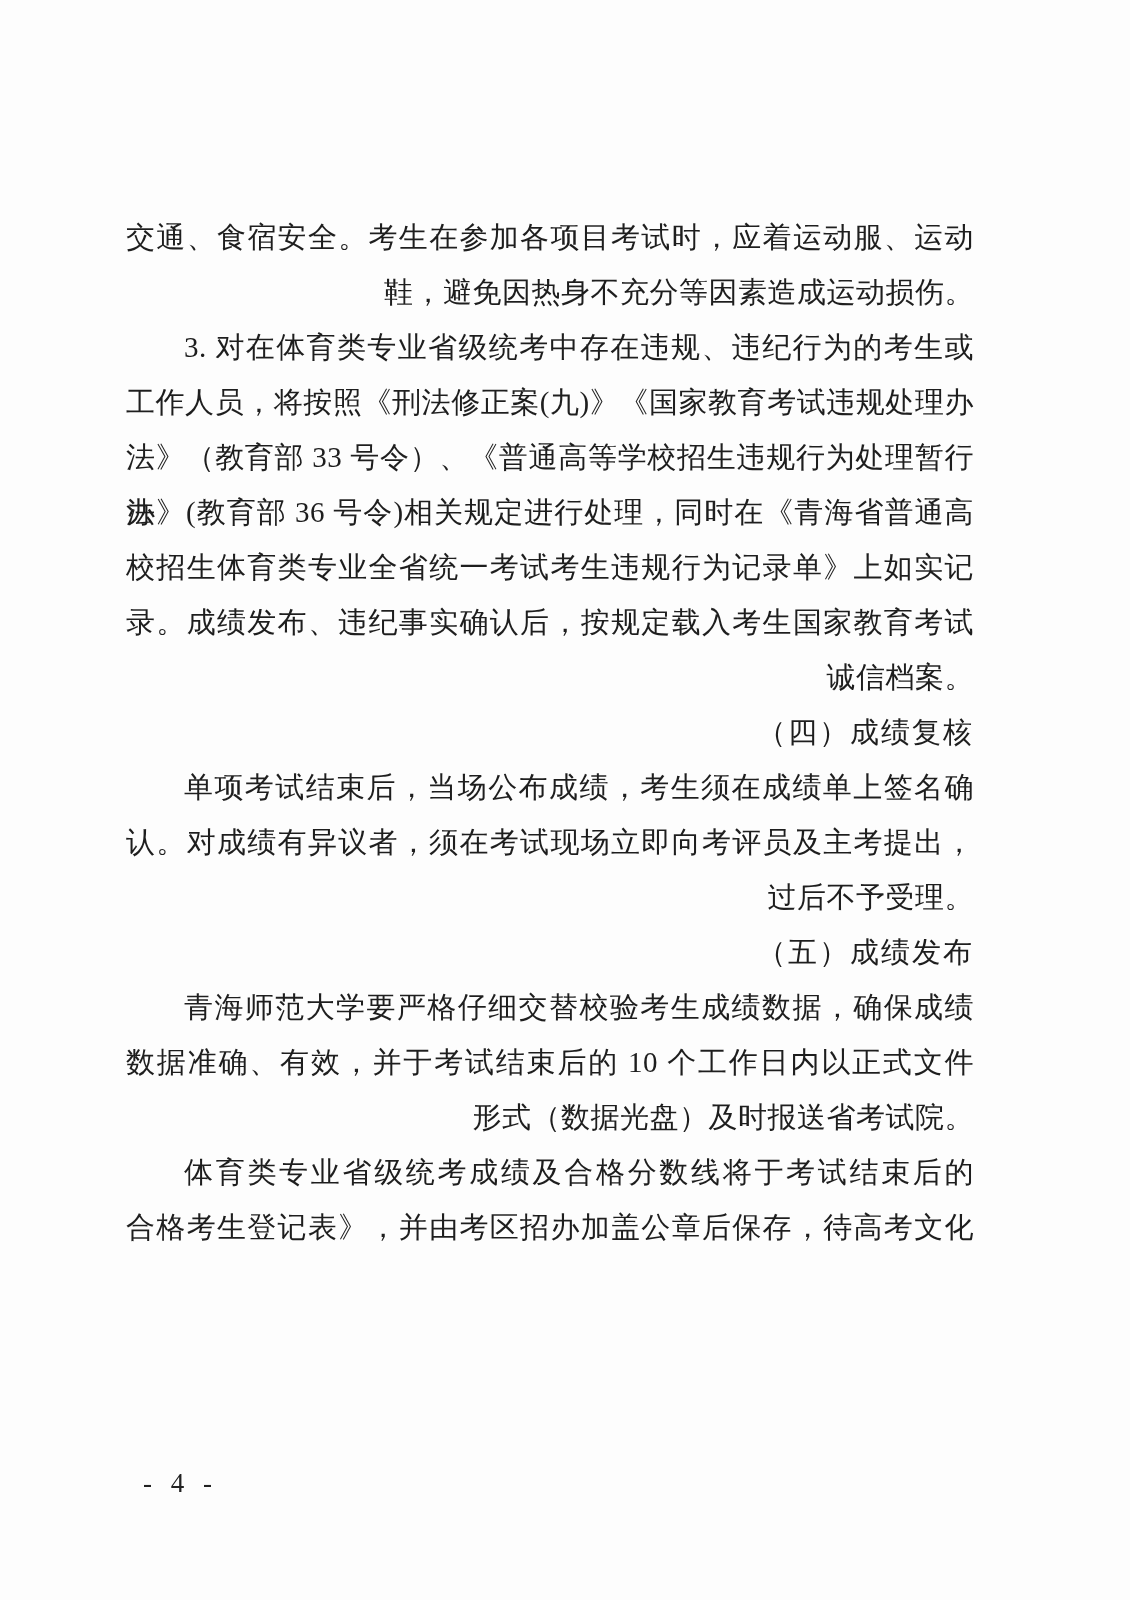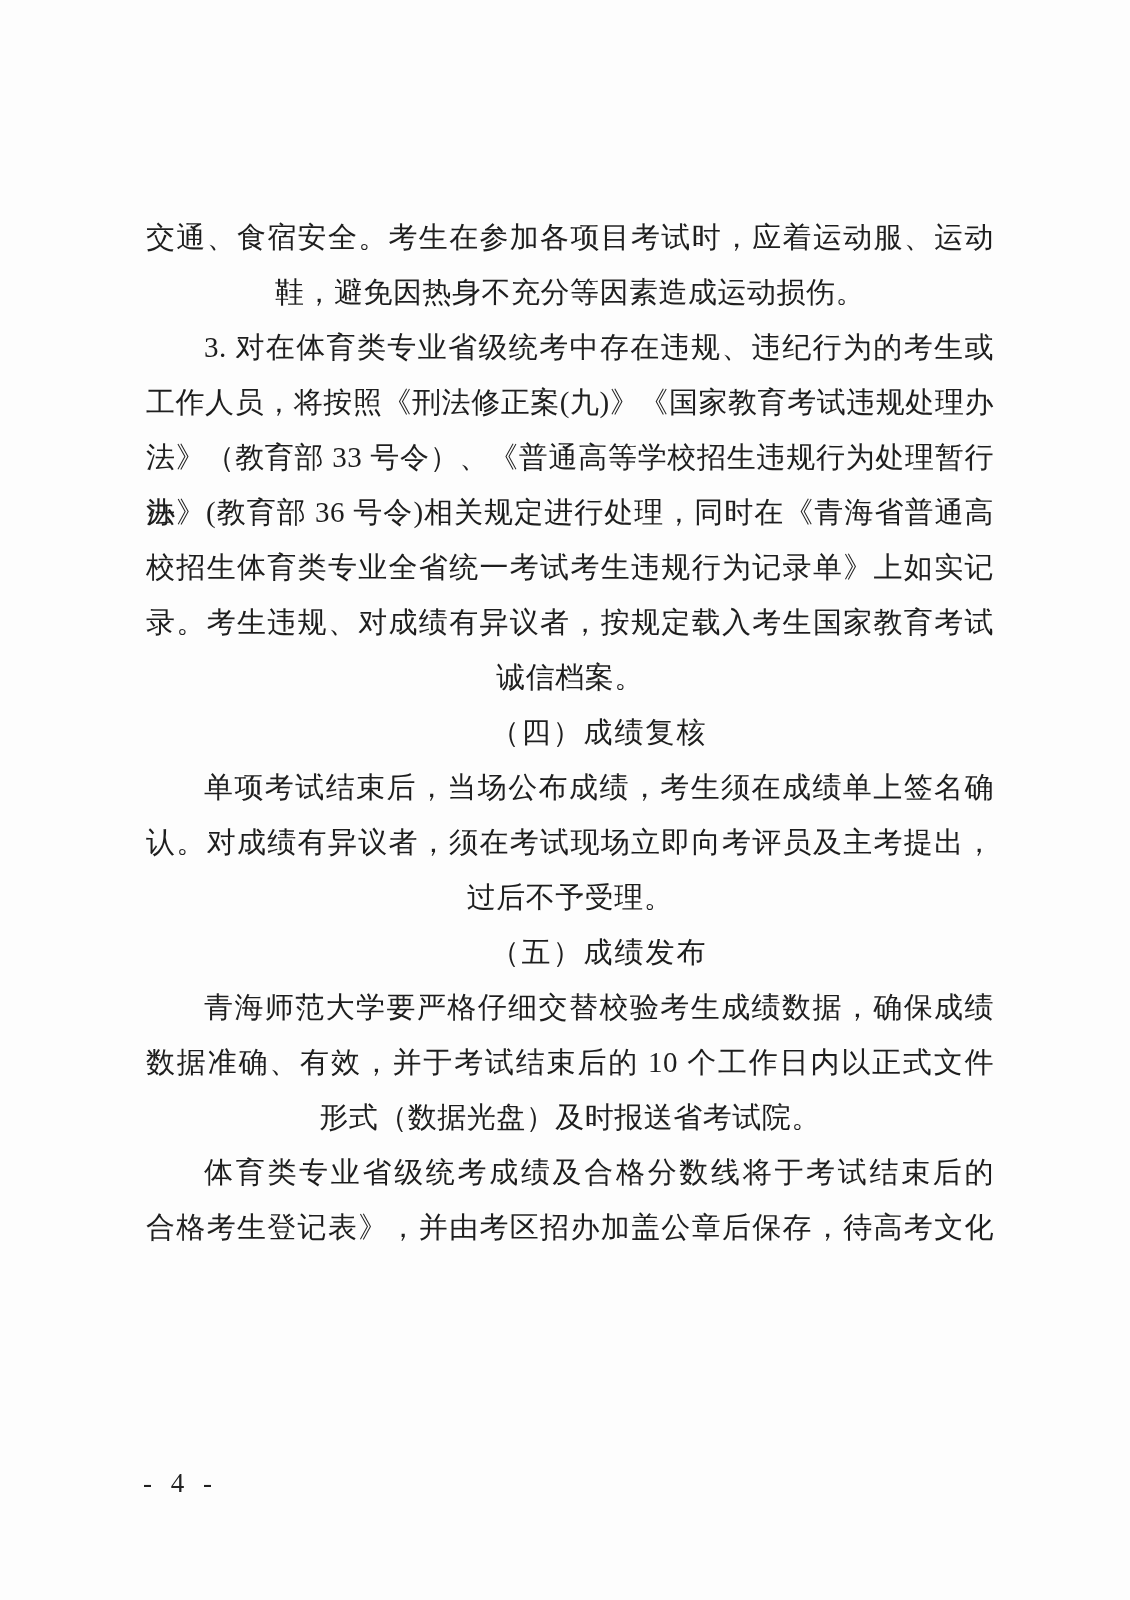--- a/index.html
+++ b/index.html
@@ -11,31 +11,31 @@
     position: relative;
     width: 1130px;
     height: 1600px;
     background: #fdfdfd;
     overflow: hidden;
     font-family: "Liberation Serif", "DejaVu Serif", serif;
     color: #1e1e1e;
   }
   .textblock {
     position: absolute;
-    left: 146px;
+    left: 126px;
     top: 210px;
     width: 848px;
   }
   .line {
     font-size: 29px;
     line-height: 55px;
     height: 55px;
     overflow: visible;
     white-space: normal;
-    text-align: center;
+    text-align: right;
     letter-spacing: 0.5px;
   }
   .line.fill {
     text-align: justify;
     text-align-last: justify;
     text-justify: inter-character;
   }
   .line.indent {
     text-indent: 2em;
   }
@@ -57,21 +57,21 @@
 
 <div class="page">
   <main class="textblock">
     <div class="line fill">交通、食宿安全。考生在参加各项目考试时，应着运动服、运动</div>
     <div class="line">鞋，避免因热身不充分等因素造成运动损伤。</div>
     <div class="line indent fill">3. 对在体育类专业省级统考中存在违规、违纪行为的考生或</div>
     <div class="line fill">工作人员，将按照《刑法修正案(九)》《国家教育考试违规处理办</div>
     <div class="line fill">法》（教育部 33 号令）、《普通高等学校招生违规行为处理暂行办</div>
     <div class="line fill">法》(教育部 36 号令)相关规定进行处理，同时在《青海省普通高</div>
     <div class="line fill">校招生体育类专业全省统一考试考生违规行为记录单》上如实记</div>
-    <div class="line fill">录。考生违规、对成绩有异议者，按规定载入考生国家教育考试</div>
+    <div class="line fill">录。成绩发布、违纪事实确认后，按规定载入考生国家教育考试</div>
     <div class="line">诚信档案。</div>
     <div class="line indent heading">（四）成绩复核</div>
     <div class="line indent fill">单项考试结束后，当场公布成绩，考生须在成绩单上签名确</div>
     <div class="line fill">认。对成绩有异议者，须在考试现场立即向考评员及主考提出，</div>
     <div class="line">过后不予受理。</div>
     <div class="line indent heading">（五）成绩发布</div>
     <div class="line indent fill">青海师范大学要严格仔细交替校验考生成绩数据，确保成绩</div>
     <div class="line fill">数据准确、有效，并于考试结束后的 10 个工作日内以正式文件</div>
     <div class="line">形式（数据光盘）及时报送省考试院。</div>
     <div class="line indent fill">体育类专业省级统考成绩及合格分数线将于考试结束后的</div>

